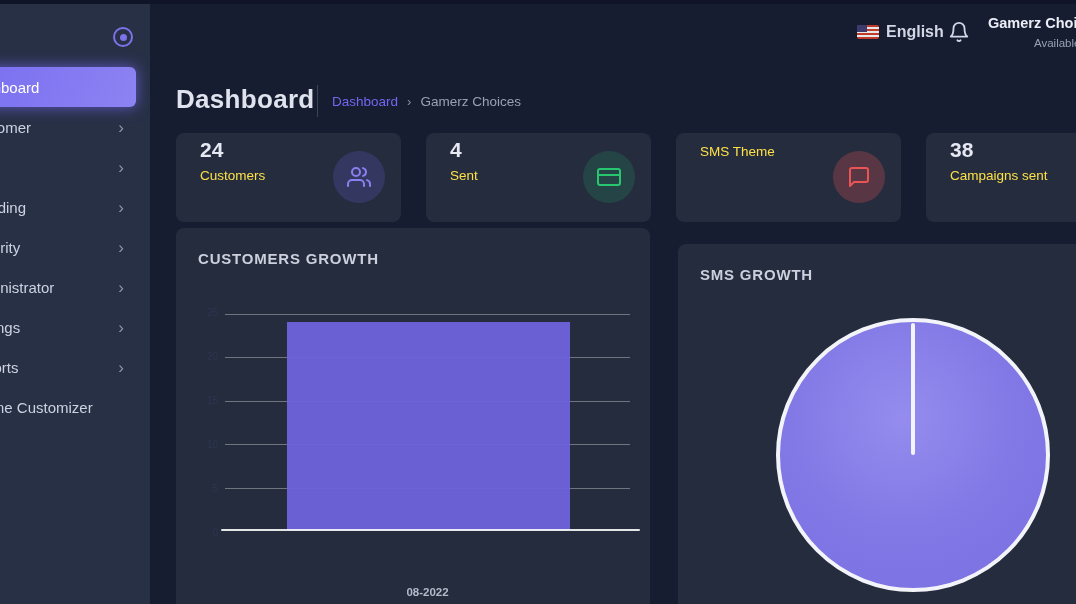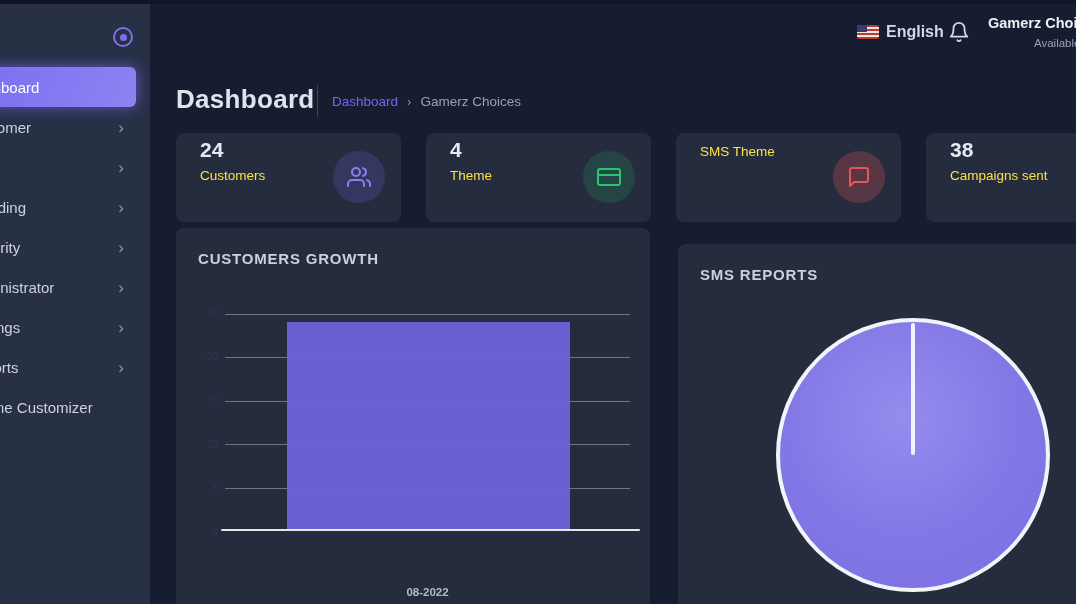--- a/index.html
+++ b/index.html
@@ -143,21 +143,21 @@
         <path d="M17 21v-2a4 4 0 0 0-4-4H5a4 4 0 0 0-4 4v2"></path>
         <circle cx="9" cy="7" r="4"></circle>
         <path d="M23 21v-2a4 4 0 0 0-3-3.87"></path>
         <path d="M16 3.13a4 4 0 0 1 0 7.75"></path>
       </svg>
     </div>
   </div>
 
   <div class="stat-card" style="left:426px;">
     <div class="stat-value">4</div>
-    <div class="stat-label">Theme</div>
+    <div class="stat-label">Sent</div>
     <div class="stat-icon-circle ic-green">
       <svg width="24" height="24" viewBox="0 0 24 24" fill="none" stroke="currentColor" stroke-width="2" stroke-linecap="round" stroke-linejoin="round">
         <rect x="1" y="4" width="22" height="16" rx="2" ry="2"></rect>
         <line x1="1" y1="10" x2="23" y2="10"></line>
       </svg>
     </div>
   </div>
 
   <div class="stat-card" style="left:676px;">
     <div class="stat-label">SMS Theme</div>
@@ -189,17 +189,17 @@
       <div class="gridline" style="top:40%;"></div>
       <div class="gridline" style="top:60%;"></div>
       <div class="gridline" style="top:80%;"></div>
       <div class="growth-bar" style="height: 96%;"></div>
       <div class="axisline"></div>
     </div>
     <div class="xlabel">08-2022</div>
   </div>
 
   <div class="panel panel-sms">
-    <div class="panel-title">SMS REPORTS</div>
+    <div class="panel-title">SMS GROWTH</div>
     <div class="pie"></div>
     <div class="pie-needle"></div>
   </div>
 </div>
 
 </body></html>

